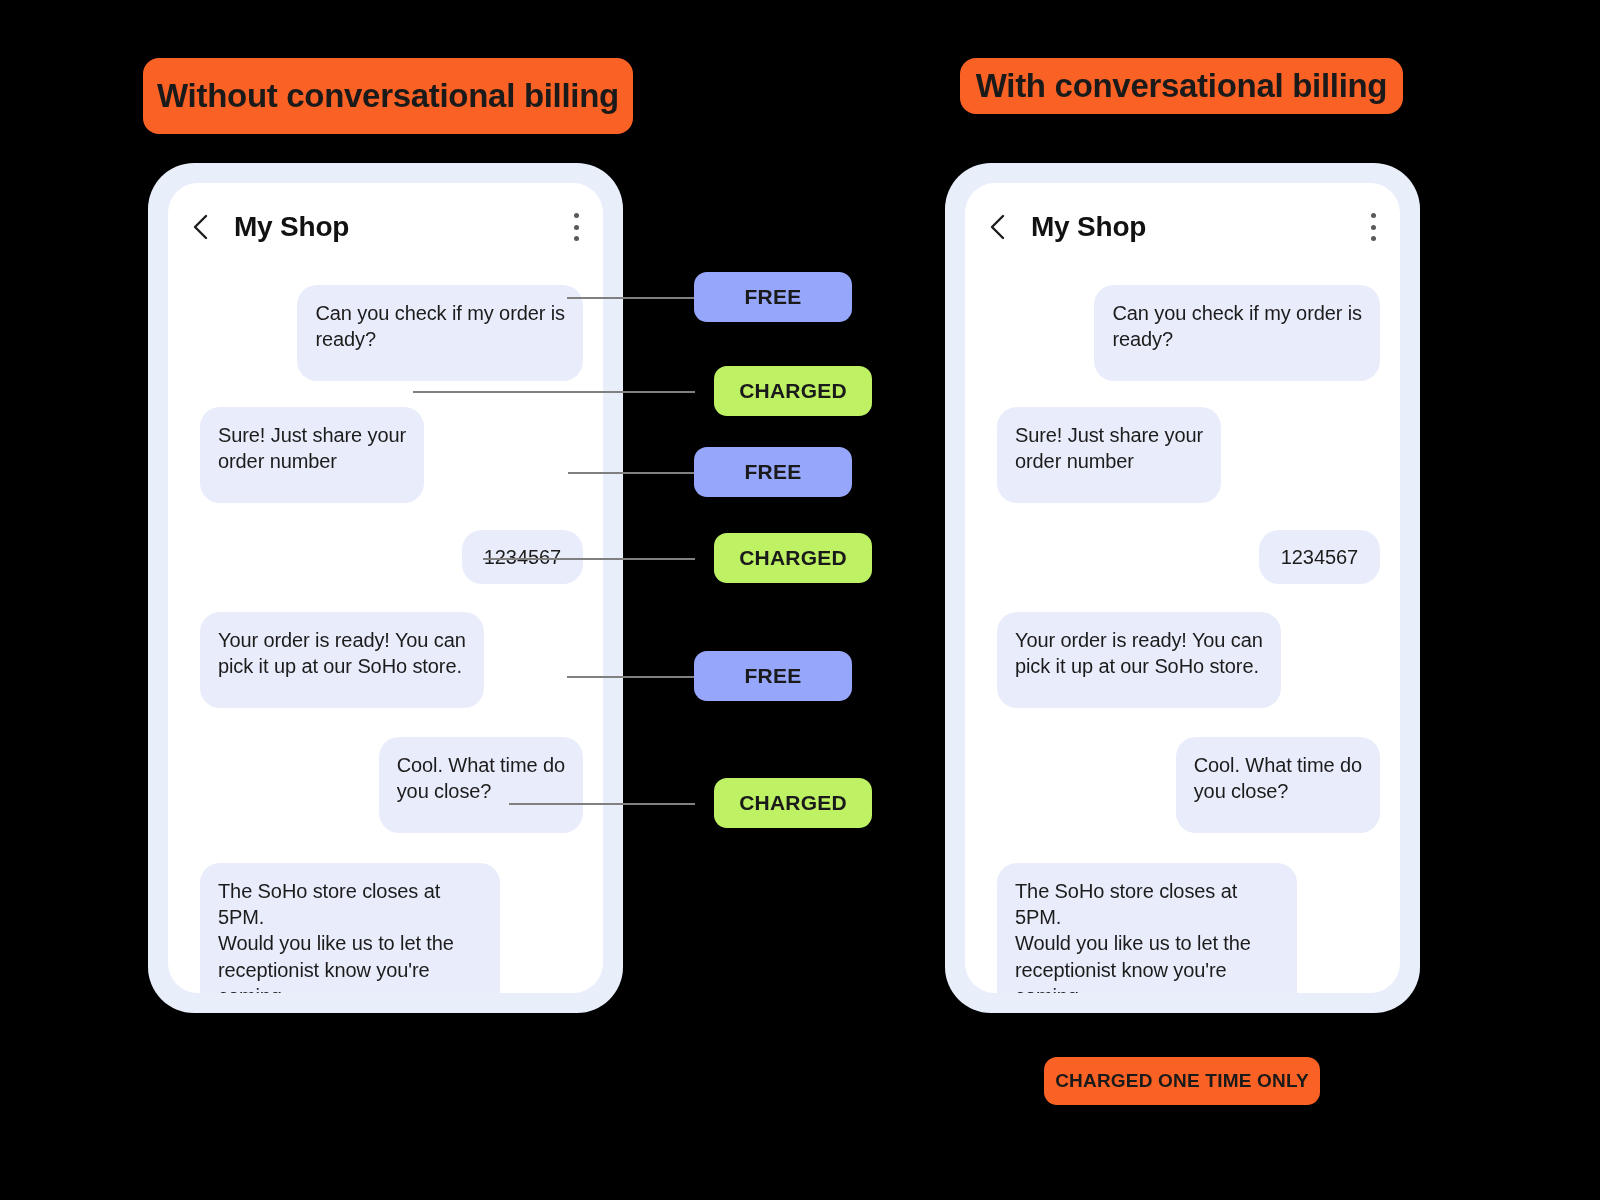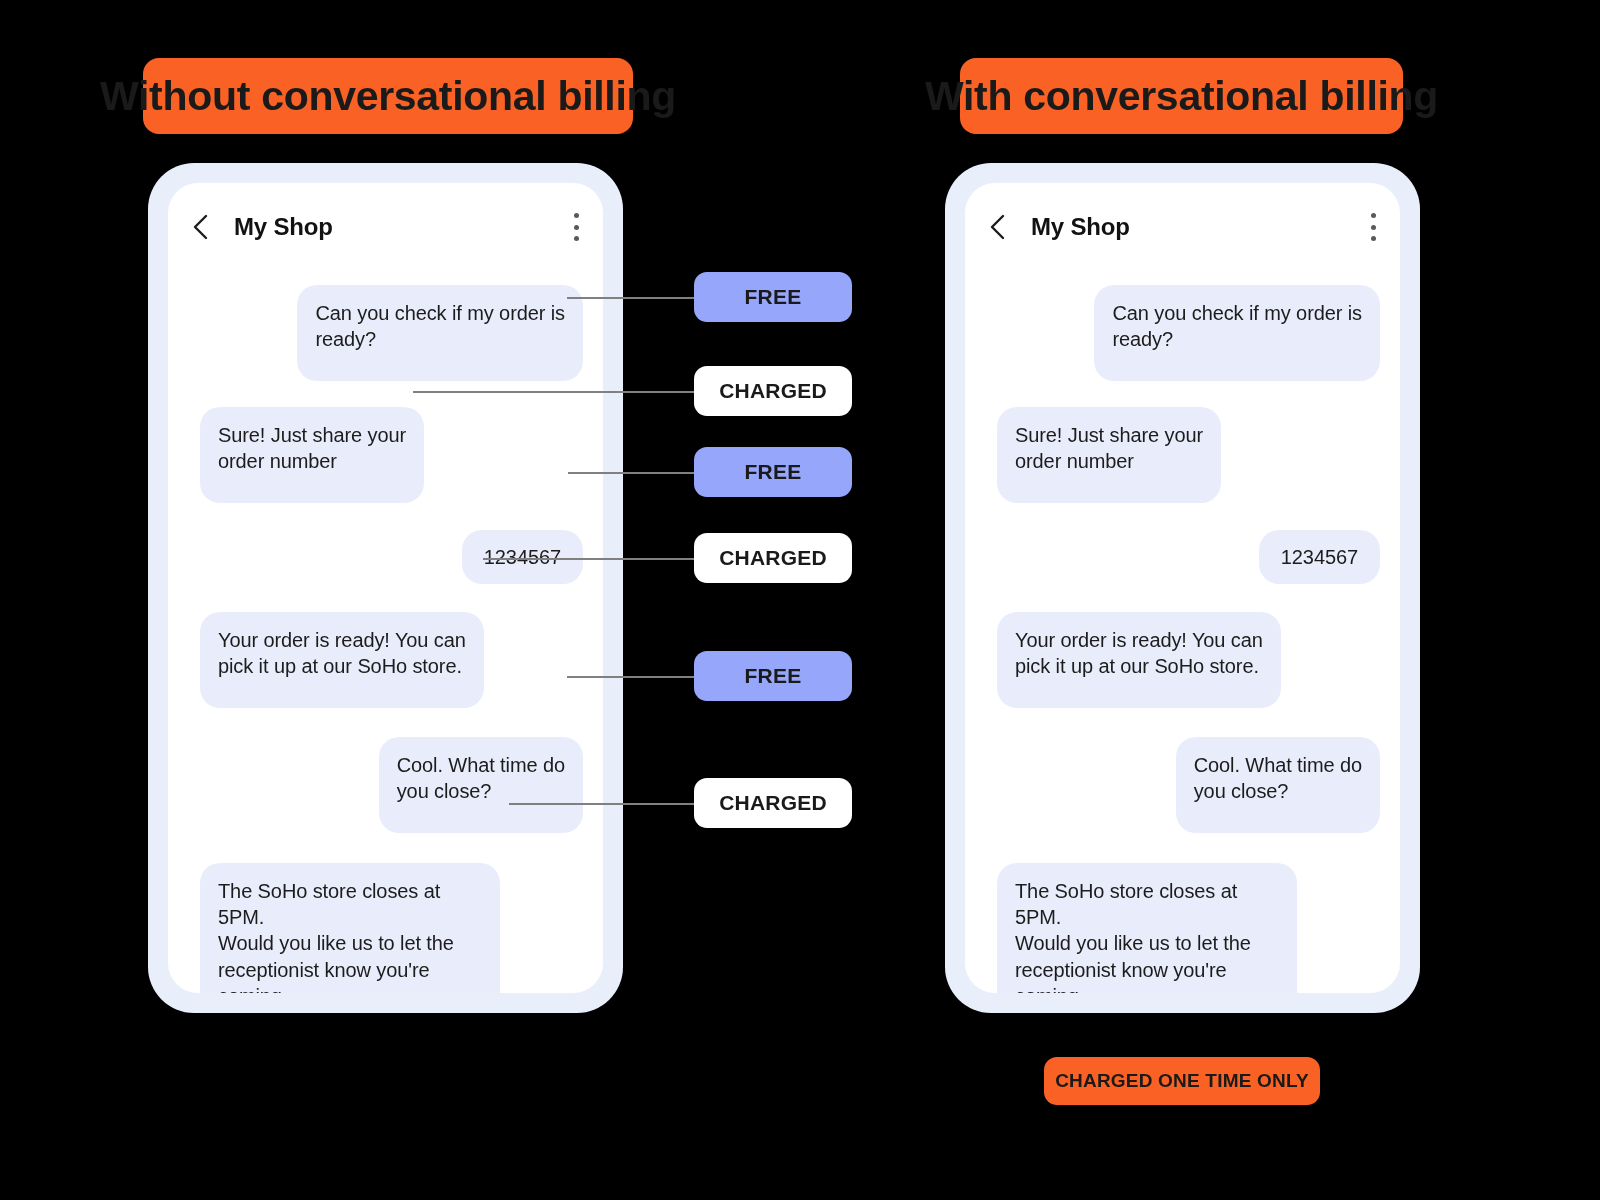--- a/index.html
+++ b/index.html
@@ -13,27 +13,27 @@
 
   
   .panel-title {
     position: absolute;
     background: #F96224;
     color: #1A1A1A;
     border-radius: 16px;
     display: flex;
     align-items: center;
     justify-content: center;
-    font-size: 41px;
+    font-size: 33px;
     font-weight: bold;
     letter-spacing: -0.3px;
     white-space: nowrap;
   }
   #title-left  { left: 143px; top: 58px;  width: 490px; height: 76px; }
-  #title-right { left: 960px; top: 58px;  width: 443px; height: 76px; }
+  #title-right { left: 960px; top: 58px;  width: 443px; height: 56px; }
 
   
   .phone {
     position: absolute;
     background: #E9EEFB;
     border-radius: 46px;
     padding: 20px;
   }
   #phone-left  { left: 148px; top: 163px; width: 475px; height: 850px; }
   #phone-right { left: 945px; top: 163px; width: 475px; height: 850px; }
@@ -52,21 +52,21 @@
   .chat-header {
     display: flex;
     align-items: center;
     height: 88px;
     padding: 0 24px 0 22px;
     flex: 0 0 auto;
   }
   .back-icon { width: 22px; height: 30px; flex: 0 0 auto; }
   .chat-title {
     margin-left: 22px;
-    font-size: 24px;
+    font-size: 28px;
     font-weight: bold;
     color: #121212;
     letter-spacing: -0.2px;
   }
   .header-spacer { flex: 1 1 auto; }
   .kebab-icon { width: 6px; height: 28px; display: flex; flex-direction: column;
                 justify-content: space-between; align-items: center; }
   .kebab-icon i { display: block; width: 5px; height: 5px; border-radius: 50%;
                   background: #5A5A5A; }
 
@@ -103,21 +103,21 @@
     border-radius: 13px;
     display: flex;
     align-items: center;
     justify-content: center;
     font-size: 21px;
     font-weight: bold;
     letter-spacing: 0.2px;
     color: #1A1A1A;
   }
   .badge.free    { background: #96A6FB; }
-  .badge.charged { background: #ffffff; }
+  .badge.charged { background: #bef264; margin-left: 20px; }
 
   .connector {
     position: absolute;
     height: 2px;
     background: #808080;
   }
 
   #badge-bottom {
     position: absolute;
     left: 1044px; top: 1057px;

